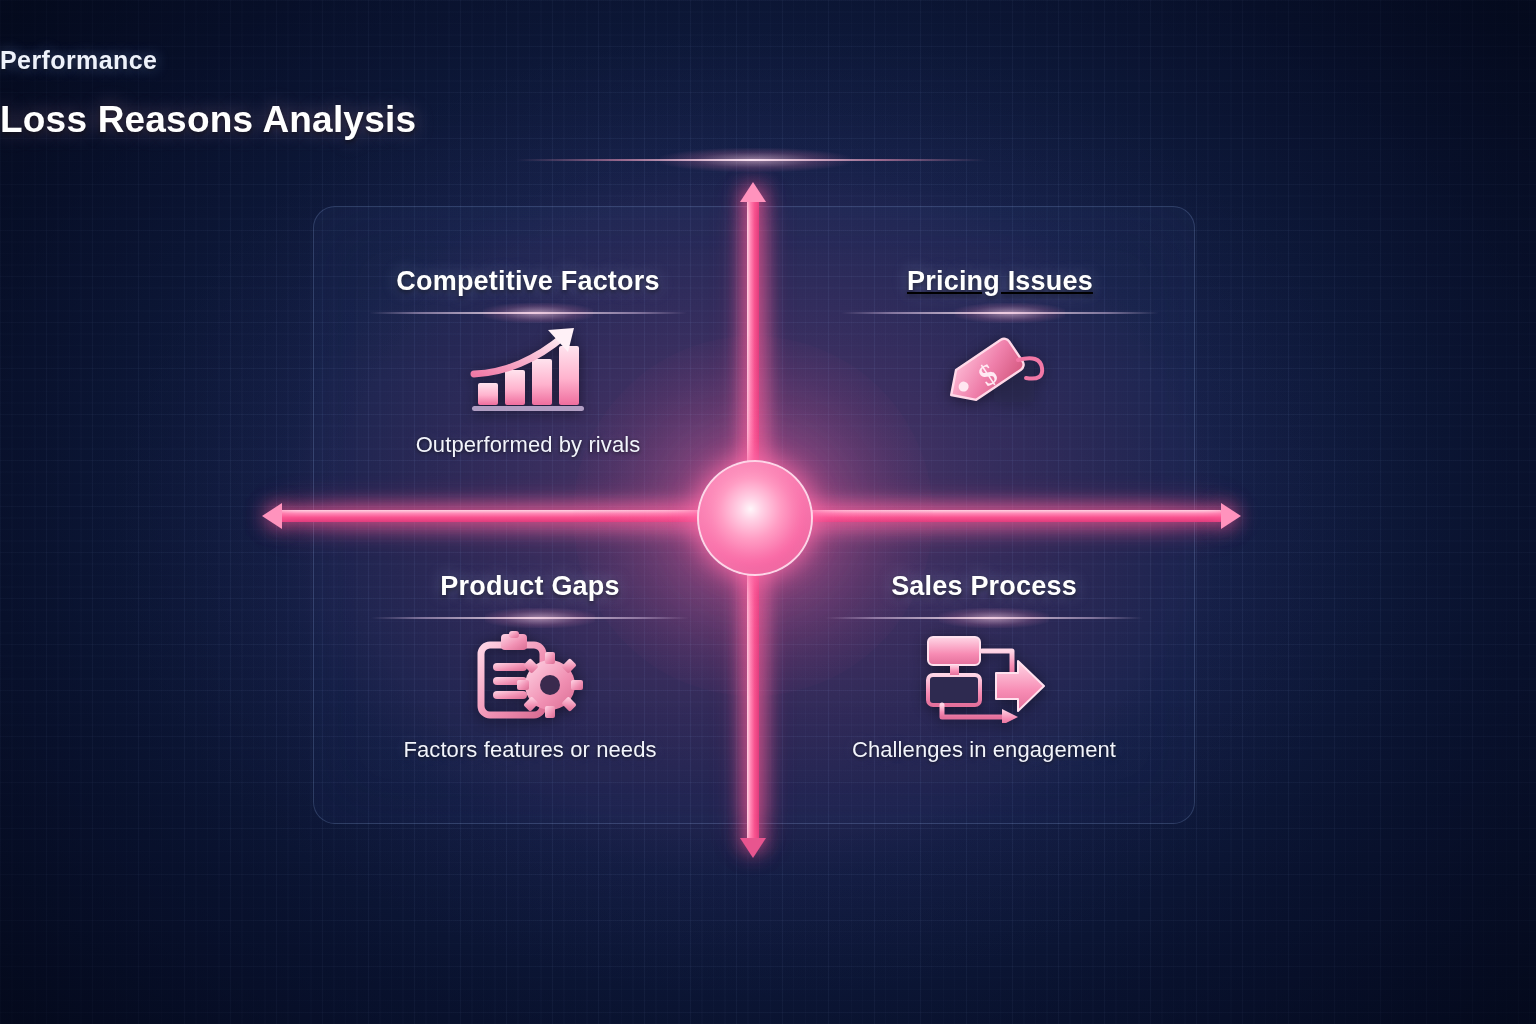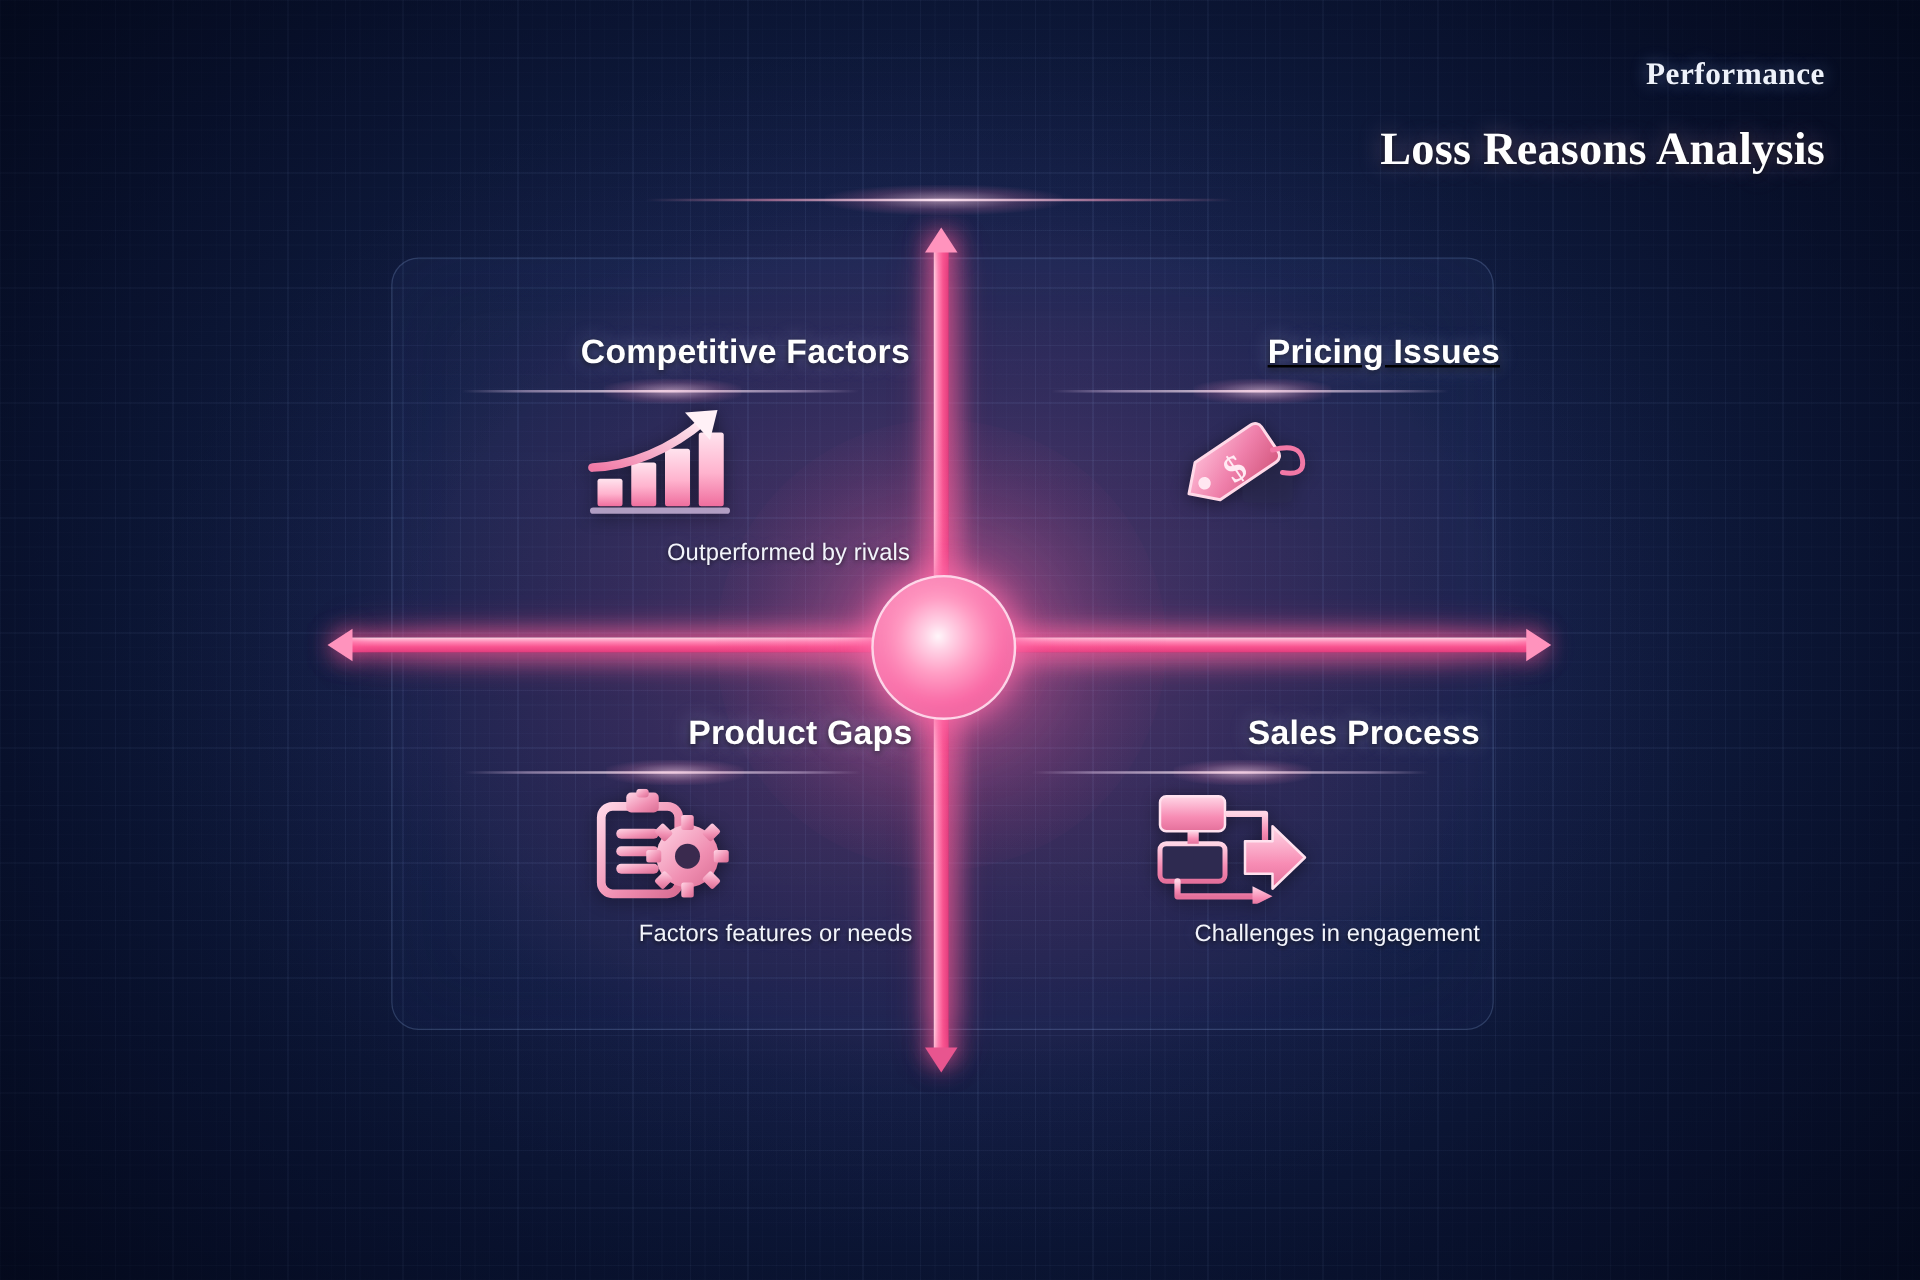--- a/index.html
+++ b/index.html
@@ -41,23 +41,22 @@
     background: radial-gradient(ellipse 1000px 760px at 50% 50%, rgba(0,0,0,0) 42%, rgba(3,8,26,0.45) 78%, rgba(2,6,20,0.72) 100%);
     pointer-events: none;
   }
 
   
   .title-block {
     position: absolute;
     top: 46px;
     left: 0;
     width: 1460px;
-    text-align: right;
+    text-align: left;
     z-index: 14;
-    font-family: Liberation Serif, serif;
   }
   .kicker {
     font-size: 25px;
     font-weight: bold;
     color: #eef2fb;
     letter-spacing: 0.4px;
     text-shadow: 0 0 14px rgba(150,180,255,0.45), 0 1px 3px rgba(0,0,0,0.65);
   }
   .main-title {
     margin-top: 24px;
@@ -212,21 +211,21 @@
     border: 2px solid rgba(255,225,240,0.9);
     box-shadow: 0 0 26px rgba(255,110,170,0.9), 0 0 60px rgba(255,80,150,0.5), inset 0 0 18px rgba(255,255,255,0.25);
     z-index: 11;
   }
 
   
   .quad {
     position: absolute;
     width: 400px;
     z-index: 12;
-    text-align: right;
+    text-align: center;
   }
   .q-tl { left: 328px; top: 268px; }
   .q-tr { left: 800px; top: 268px; text-decoration: underline; }
   .q-bl { left: 330px; top: 573px; }
   .q-br { left: 784px; top: 573px; }
 
   .q-title {
     font-size: 27px;
     font-weight: bold;
     color: #ffffff;
@@ -252,21 +251,21 @@
   }
   .q-icon {
     margin-top: 12px;
     height: 92px;
     display: flex;
     align-items: center;
     justify-content: center;
   }
   .q-sub {
     margin-top: 14px;
-    font-size: 19px;
+    font-size: 22px;
     color: #f2f4fb;
     letter-spacing: 0.1px;
     text-shadow: 0 1px 4px rgba(0,0,0,0.75), 0 0 12px rgba(180,200,255,0.22);
   }
   .q-sub.italic { }
 
   .icon-svg { display: block; filter: drop-shadow(0 2px 7px rgba(0,0,0,0.45)); }
 </style>
 </head>
 <body>

